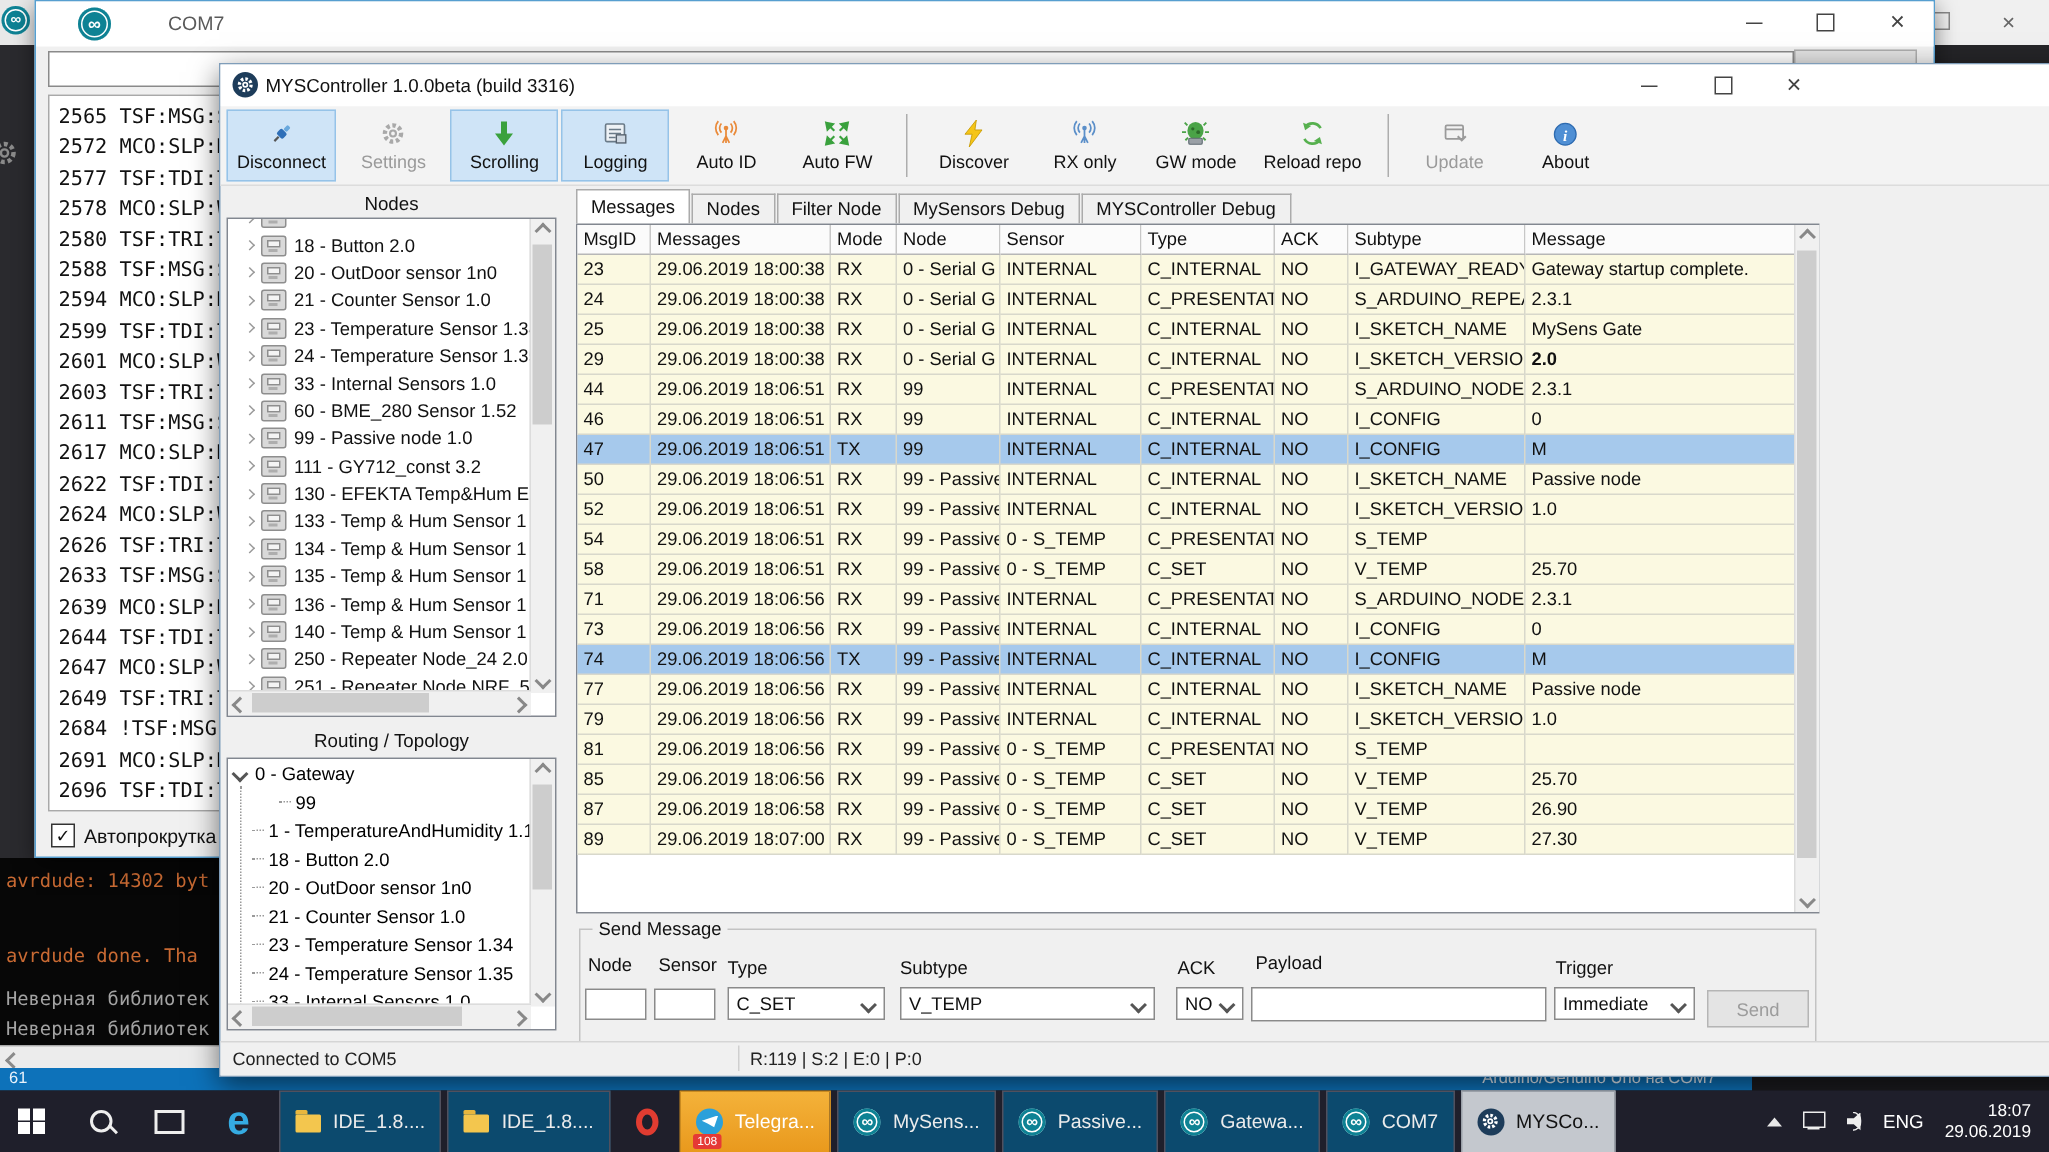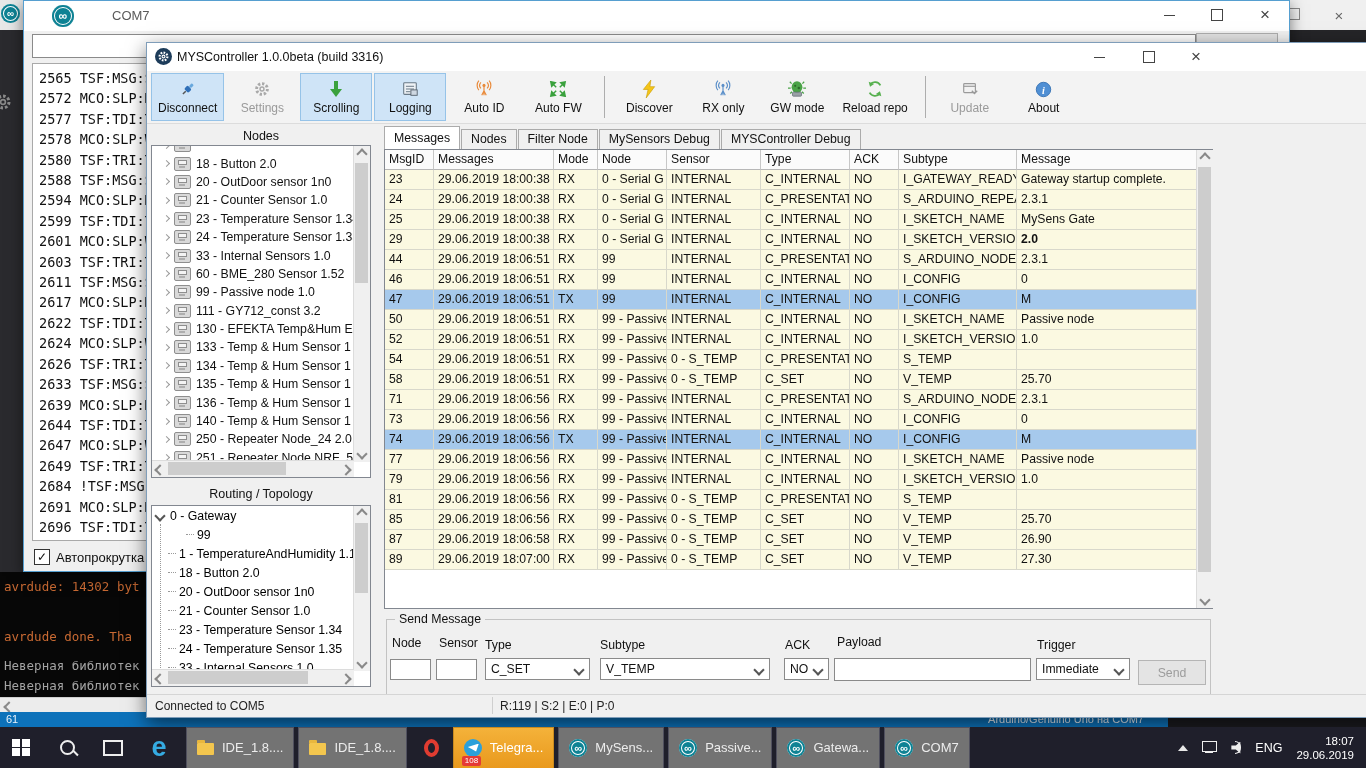--- a/index.html
+++ b/index.html
@@ -101,21 +101,21 @@
     radial-gradient(circle at 3px 11px,#9a9a9a 1.2px,transparent 1.5px),
     radial-gradient(circle at 7px 11px,#9a9a9a 1.2px,transparent 1.5px),
     radial-gradient(circle at 11px 11px,#9a9a9a 1.2px,transparent 1.5px),
     radial-gradient(circle at 7px 7px,#9a9a9a 1.2px,transparent 1.5px),
     radial-gradient(circle at 11px 7px,#9a9a9a 1.2px,transparent 1.5px),
     radial-gradient(circle at 11px 3px,#9a9a9a 1.2px,transparent 1.5px);}
 
   
   #taskbar{left:0;top:727px;width:1366px;height:41px;background:#1f1f2b;display:flex;align-items:center;}
   .tb-icon-btn{width:42px;height:41px;display:flex;align-items:center;justify-content:center;flex:none;}
-  .tb-app{height:40px;display:flex;align-items:center;gap:8px;padding:0 10px;border:1px solid #50505e;background:#737373;color:#ececec;font-size:13px;margin-right:4px;flex:none;white-space:nowrap;}
+  .tb-app{height:40px;display:flex;align-items:center;gap:8px;padding:0 10px;border:1px solid #50505e;background:#0c4a6e;color:#ececec;font-size:13px;margin-right:4px;flex:none;white-space:nowrap;}
   .tb-app.telegram{background:linear-gradient(#f4b23a,#e9991d);border-color:#c98a20;color:#fff;}
   .tb-app.active-app{background:#c4c8ce;border-color:#9aa0a8;color:#111;}
   .win-logo{display:grid;grid-template-columns:8px 8px;grid-template-rows:8px 8px;gap:1.5px;}
   .win-logo div{background:#fff;}
   .search-ic{width:11px;height:11px;border:2px solid #eee;border-radius:50%;position:relative;}
   .search-ic:after{content:"";position:absolute;left:10px;top:10px;width:7px;height:2px;background:#eee;transform:rotate(45deg);}
   .taskview-ic{width:16px;height:12px;border:2px solid #eee;position:relative;}
   .edge-ic{color:#35abe2;font-size:27px;font-weight:bold;line-height:27px;}
   .folder-ic{width:17px;height:12px;background:#f3c64e;border-radius:1px;position:relative;margin-top:3px;}
   .folder-ic:before{content:"";position:absolute;left:0;top:-3px;width:8px;height:3px;background:#e8b73e;border-radius:1px 1px 0 0;}
@@ -928,20 +928,29 @@
       <span>Passive...</span>
     </div>
   <div class="tb-app">
       <span class="ard-circle mini-ard">∞</span>
       <span>Gatewa...</span>
     </div>
   <div class="tb-app">
       <span class="ard-circle mini-ard">∞</span>
       <span>COM7</span>
     </div>
+  <div class="tb-app active-app">
+      <span class="gear-circle">
+        <svg width="13" height="13" viewBox="0 0 20 20">
+          <circle cx="10" cy="10" r="6" fill="none" stroke="#fff" stroke-width="3.4" stroke-dasharray="2.6 2"></circle>
+          <circle cx="10" cy="10" r="2.2" fill="none" stroke="#fff" stroke-width="1.8"></circle>
+        </svg>
+      </span>
+      <span>MYSCo...</span>
+    </div>
   <div id="tray">
     <span class="tray-tri"></span>
     <span class="net-ic"></span>
     <span style="display:flex;align-items:center;">
         <span class="spk-ic"></span>
         <span class="spk-wave"></span>
       </span>
     <span style="font-size:12.5px;">ENG</span>
     <span class="clock-block">
       <span>18:07</span><br>

